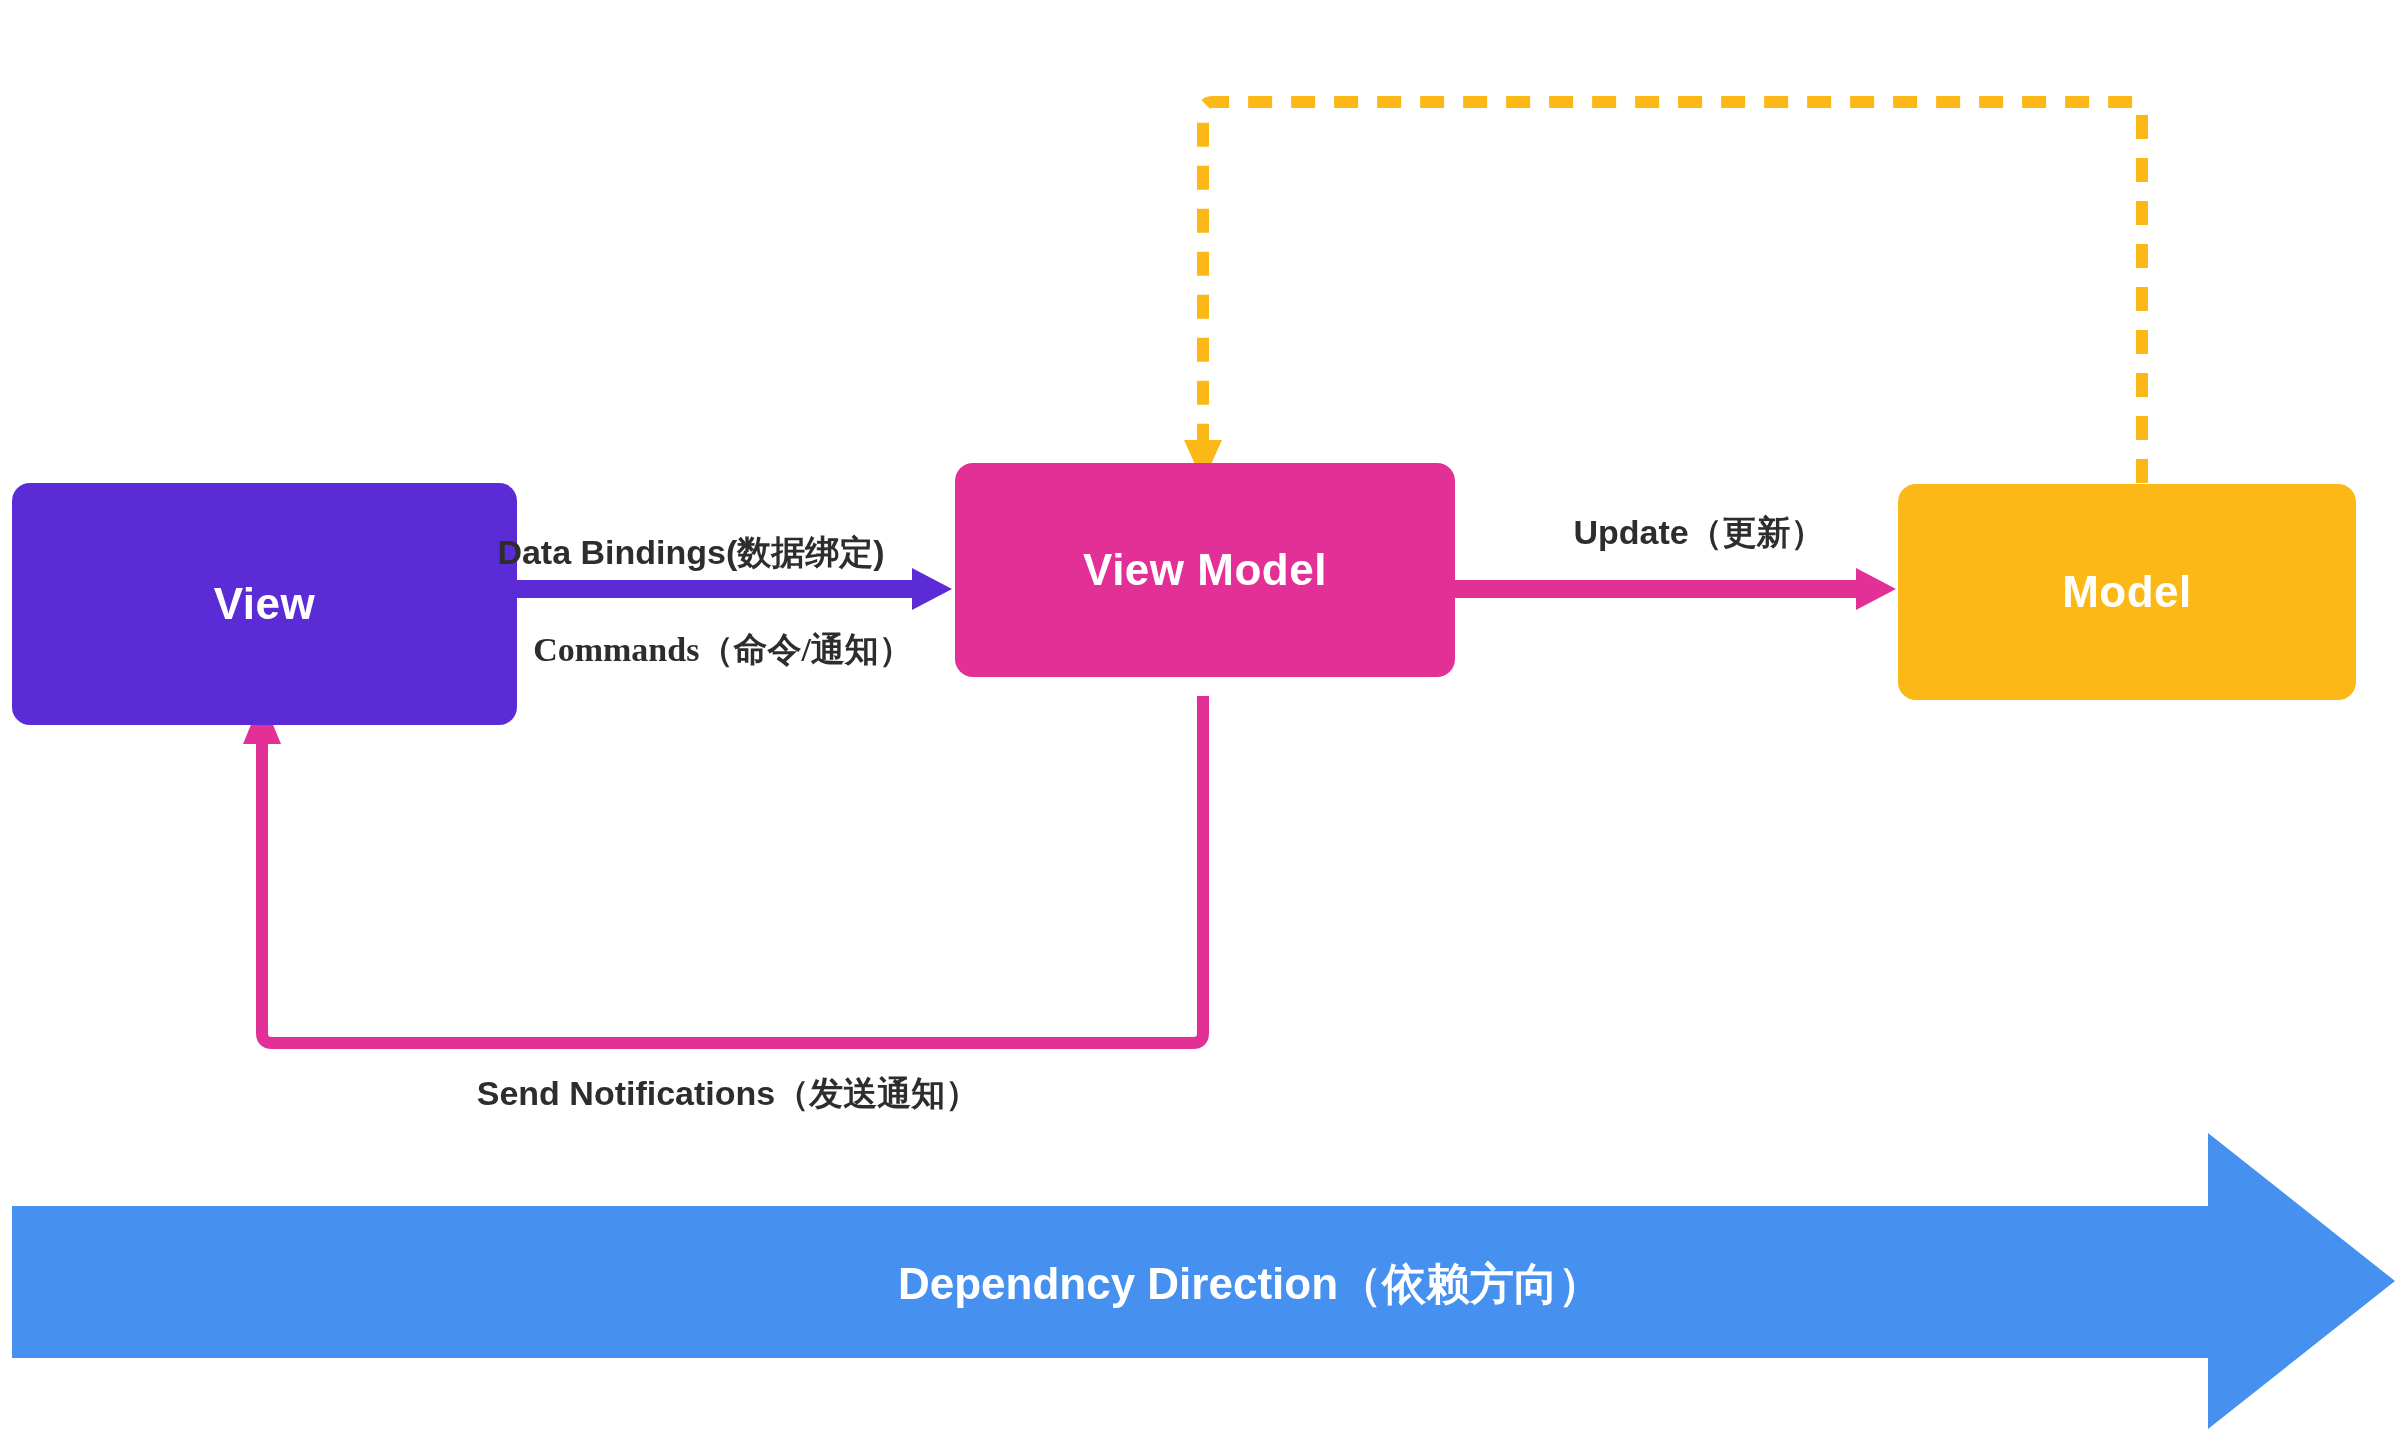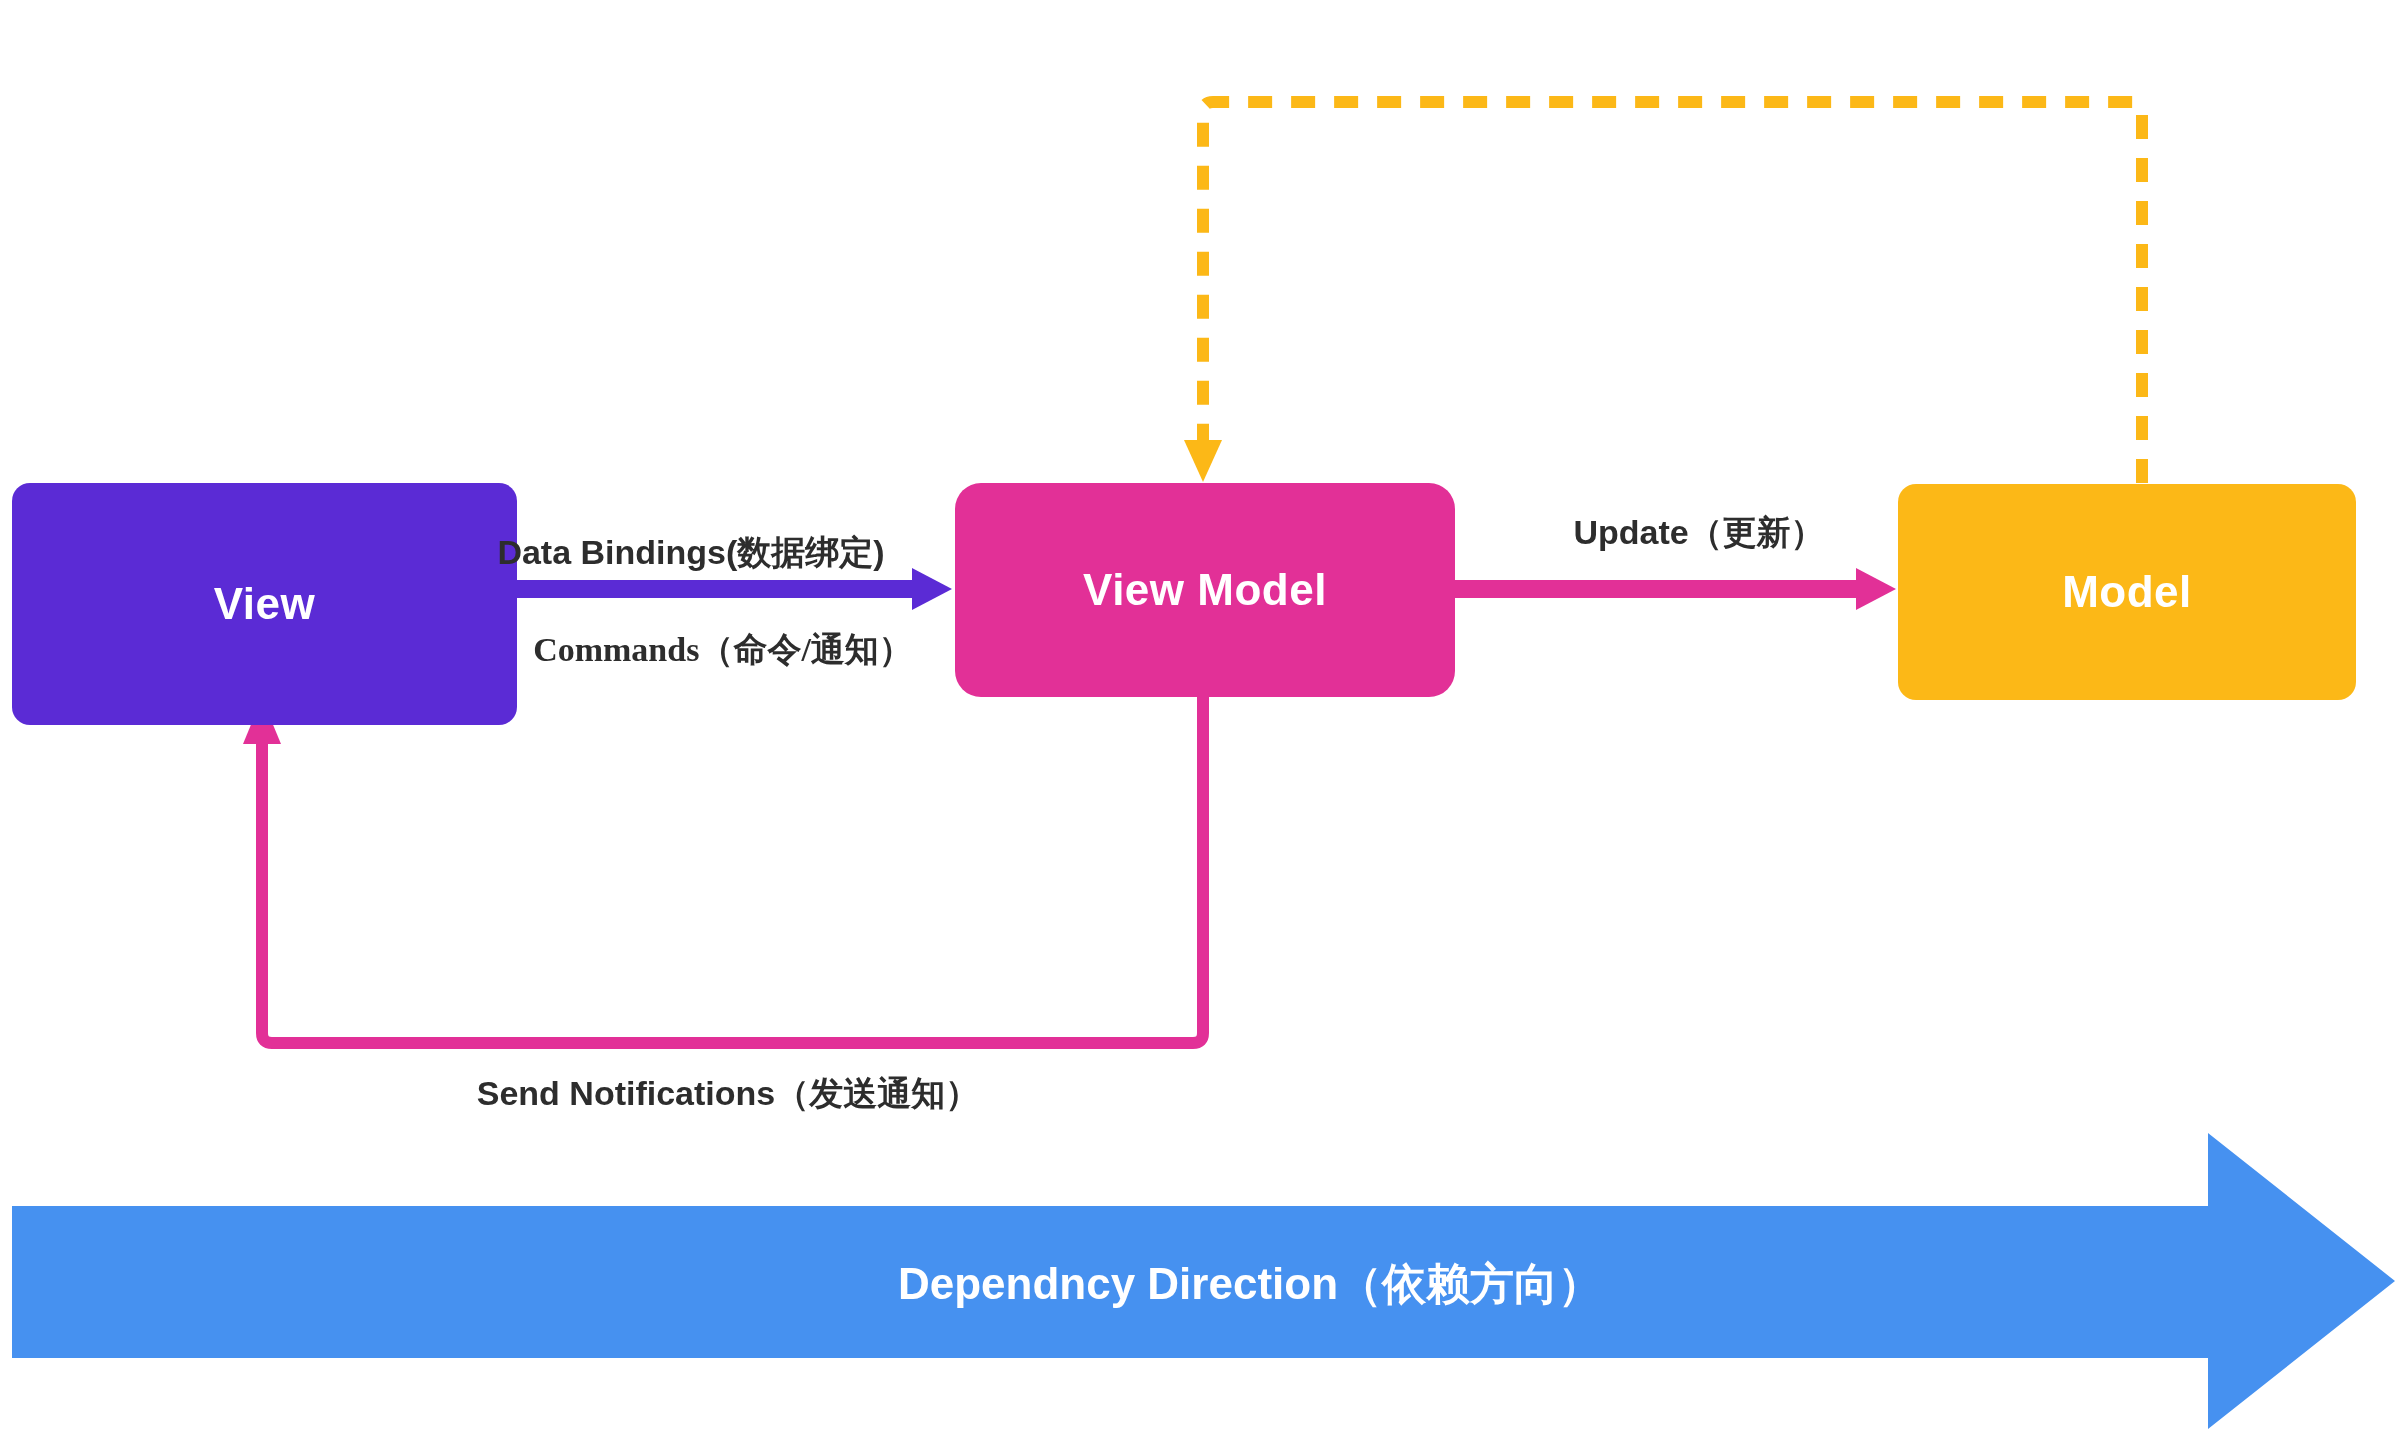--- a/index.html
+++ b/index.html
@@ -30,21 +30,21 @@
     align-items: center;
     justify-content: center;
   }
   .node-label {
     color: #ffffff;
     font-weight: bold;
     font-size: 44px;
     letter-spacing: 0.5px;
   }
   .node-view       { left: 12px;   top: 483px; width: 505px; height: 242px; background: var(--color-purple, #5b2bd5); }
-  .node-view-model { left: 955px;  top: 483px; width: 500px; height: 214px; background: var(--color-pink, #e23097); border-radius: 26px; }
+  .node-view-model { left: 955px;  top: 463px; width: 500px; height: 214px; background: var(--color-pink, #e23097); }
   .node-model      { left: 1898px; top: 484px; width: 458px; height: 216px; background: var(--color-gold, #fcb817); }
 
   
   .edge-label {
     position: absolute;
     transform: translate(-50%, -50%);
     color: var(--color-text, #2d2d2d);
     font-weight: bold;
     font-size: 34px;
     white-space: nowrap;

